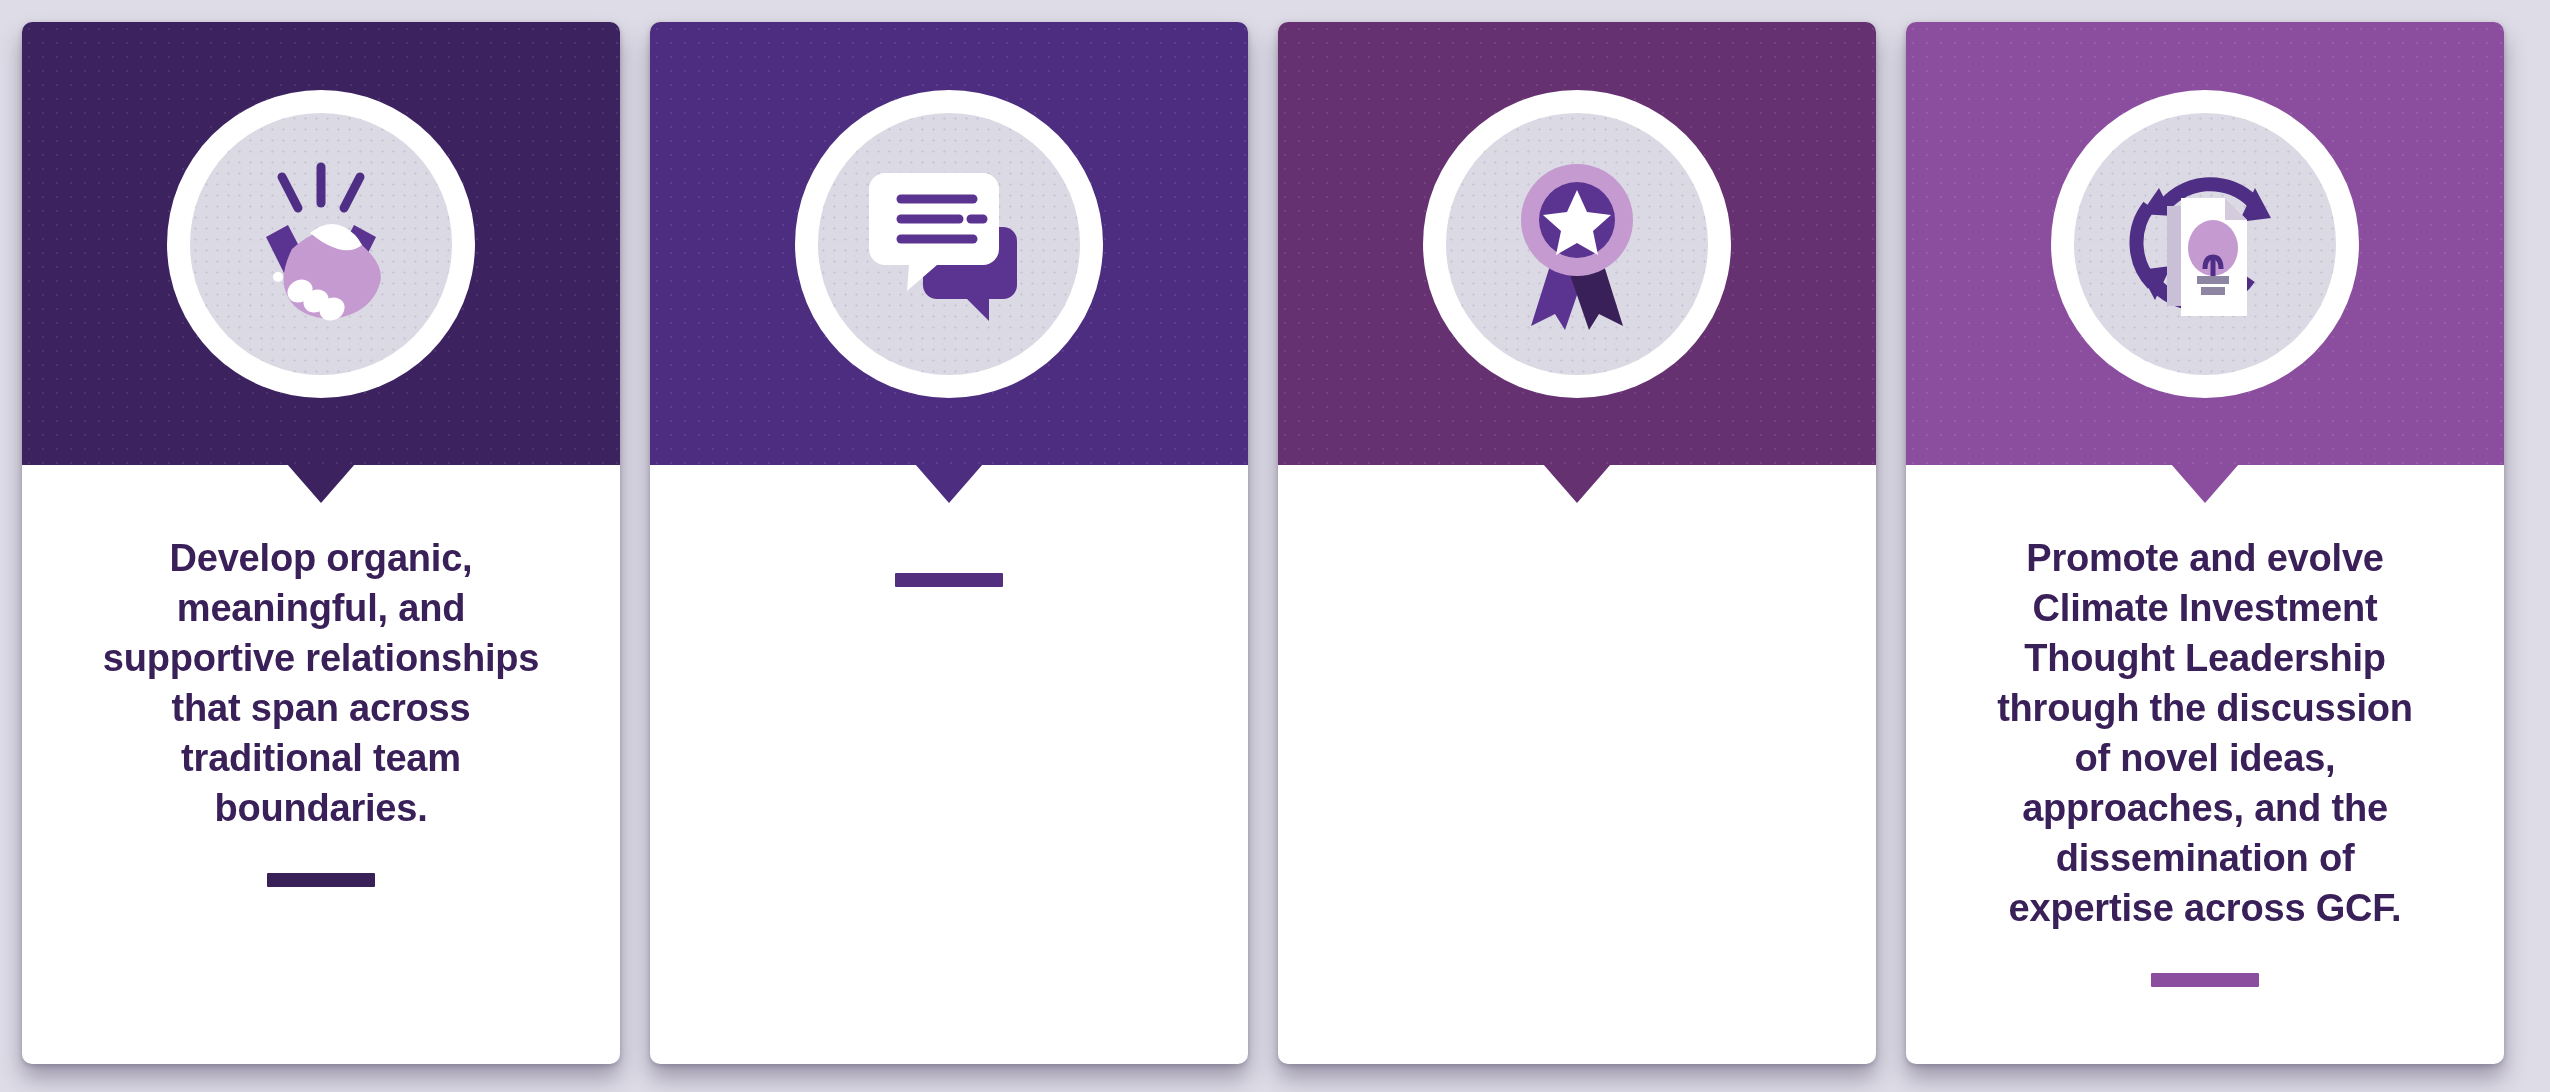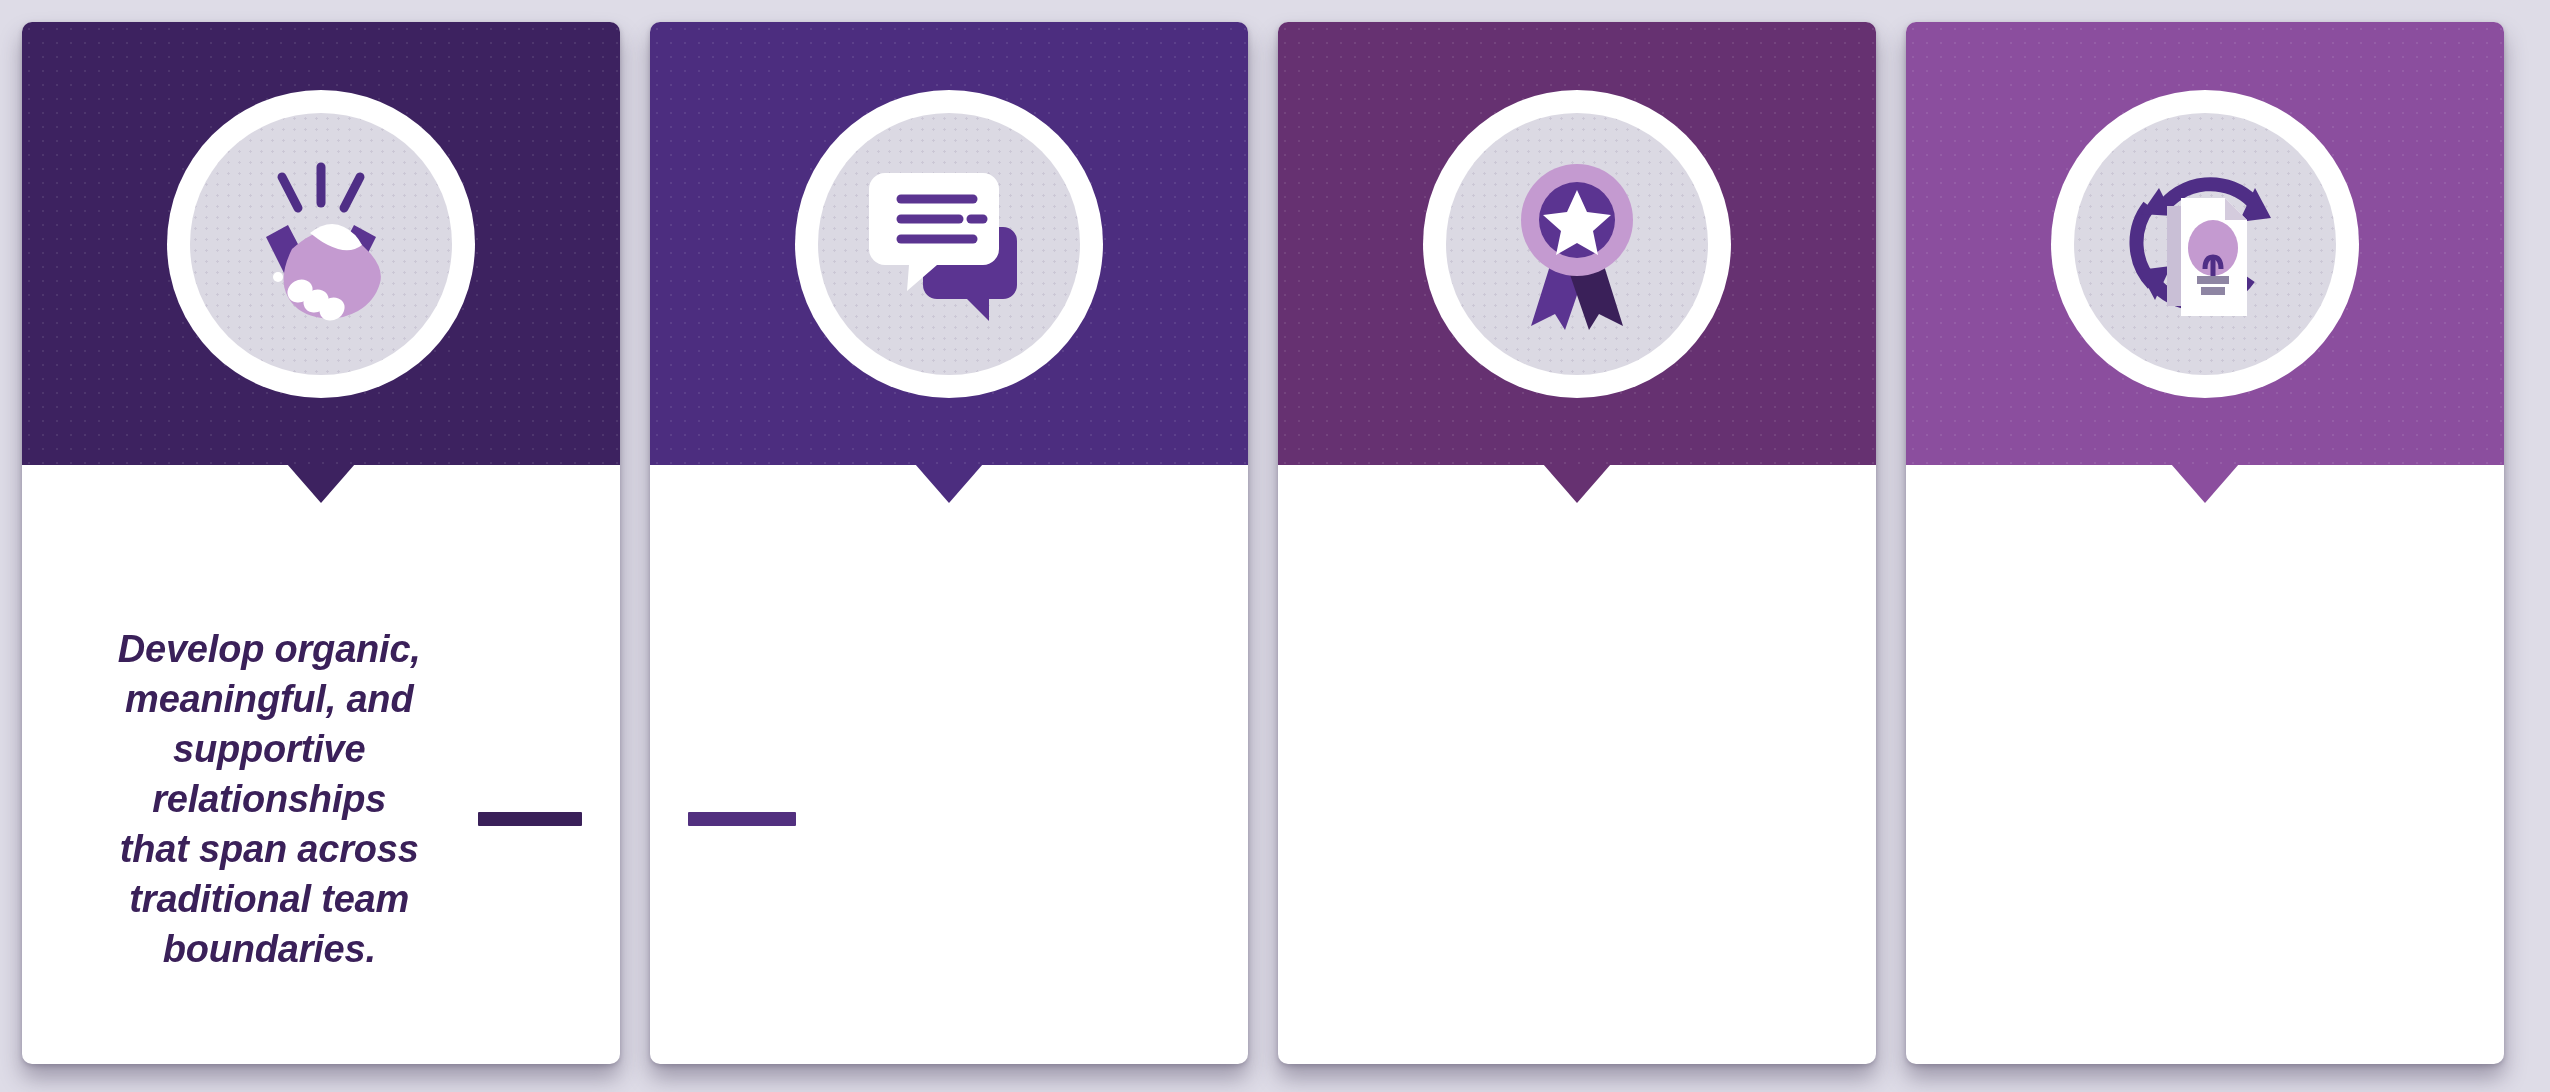--- a/index.html
+++ b/index.html
@@ -95,23 +95,22 @@
   }
   .medallion-inner svg { display: block; }
 
   
   .card-body {
     width: 100%;
     flex: 1 1 auto;
     padding: 68px 38px 0 38px;
     box-sizing: border-box;
     display: flex;
-    flex-direction: row;
-    align-items: center;
-    font-style: italic;
+    flex-direction: column;
+    align-items: center;
   }
   .card-text {
     text-align: center;
     color: #3a2059;
     font-family: "Liberation Sans", sans-serif;
     font-weight: bold;
     font-size: 38px;
     line-height: 50px;
     letter-spacing: -0.2px;
     margin: 0;
@@ -239,15 +238,26 @@
                 <path d="M100 125 q0 -12 8 -12 q8 0 8 12"></path>
                 <line x1="108" y1="113" x2="108" y2="133"></line>
               </g>
               <rect x="92" y="132" width="32" height="8" fill="#8e85a3"></rect>
               <rect x="96" y="143" width="24" height="8" fill="#8e85a3"></rect>
             </svg>
           </span>
         </div>
       </div>
     </div>
+    <div class="card-body">
+      <p class="card-text">Promote and evolve
+Climate Investment
+Thought Leadership
+through the discussion
+of novel ideas,
+approaches, and the
+dissemination of
+expertise across GCF.</p>
+      <div class="card-rule" style="background-color:#8b4e9e;"></div>
+    </div>
   </div>
 
 </div>
 
 </body></html>

